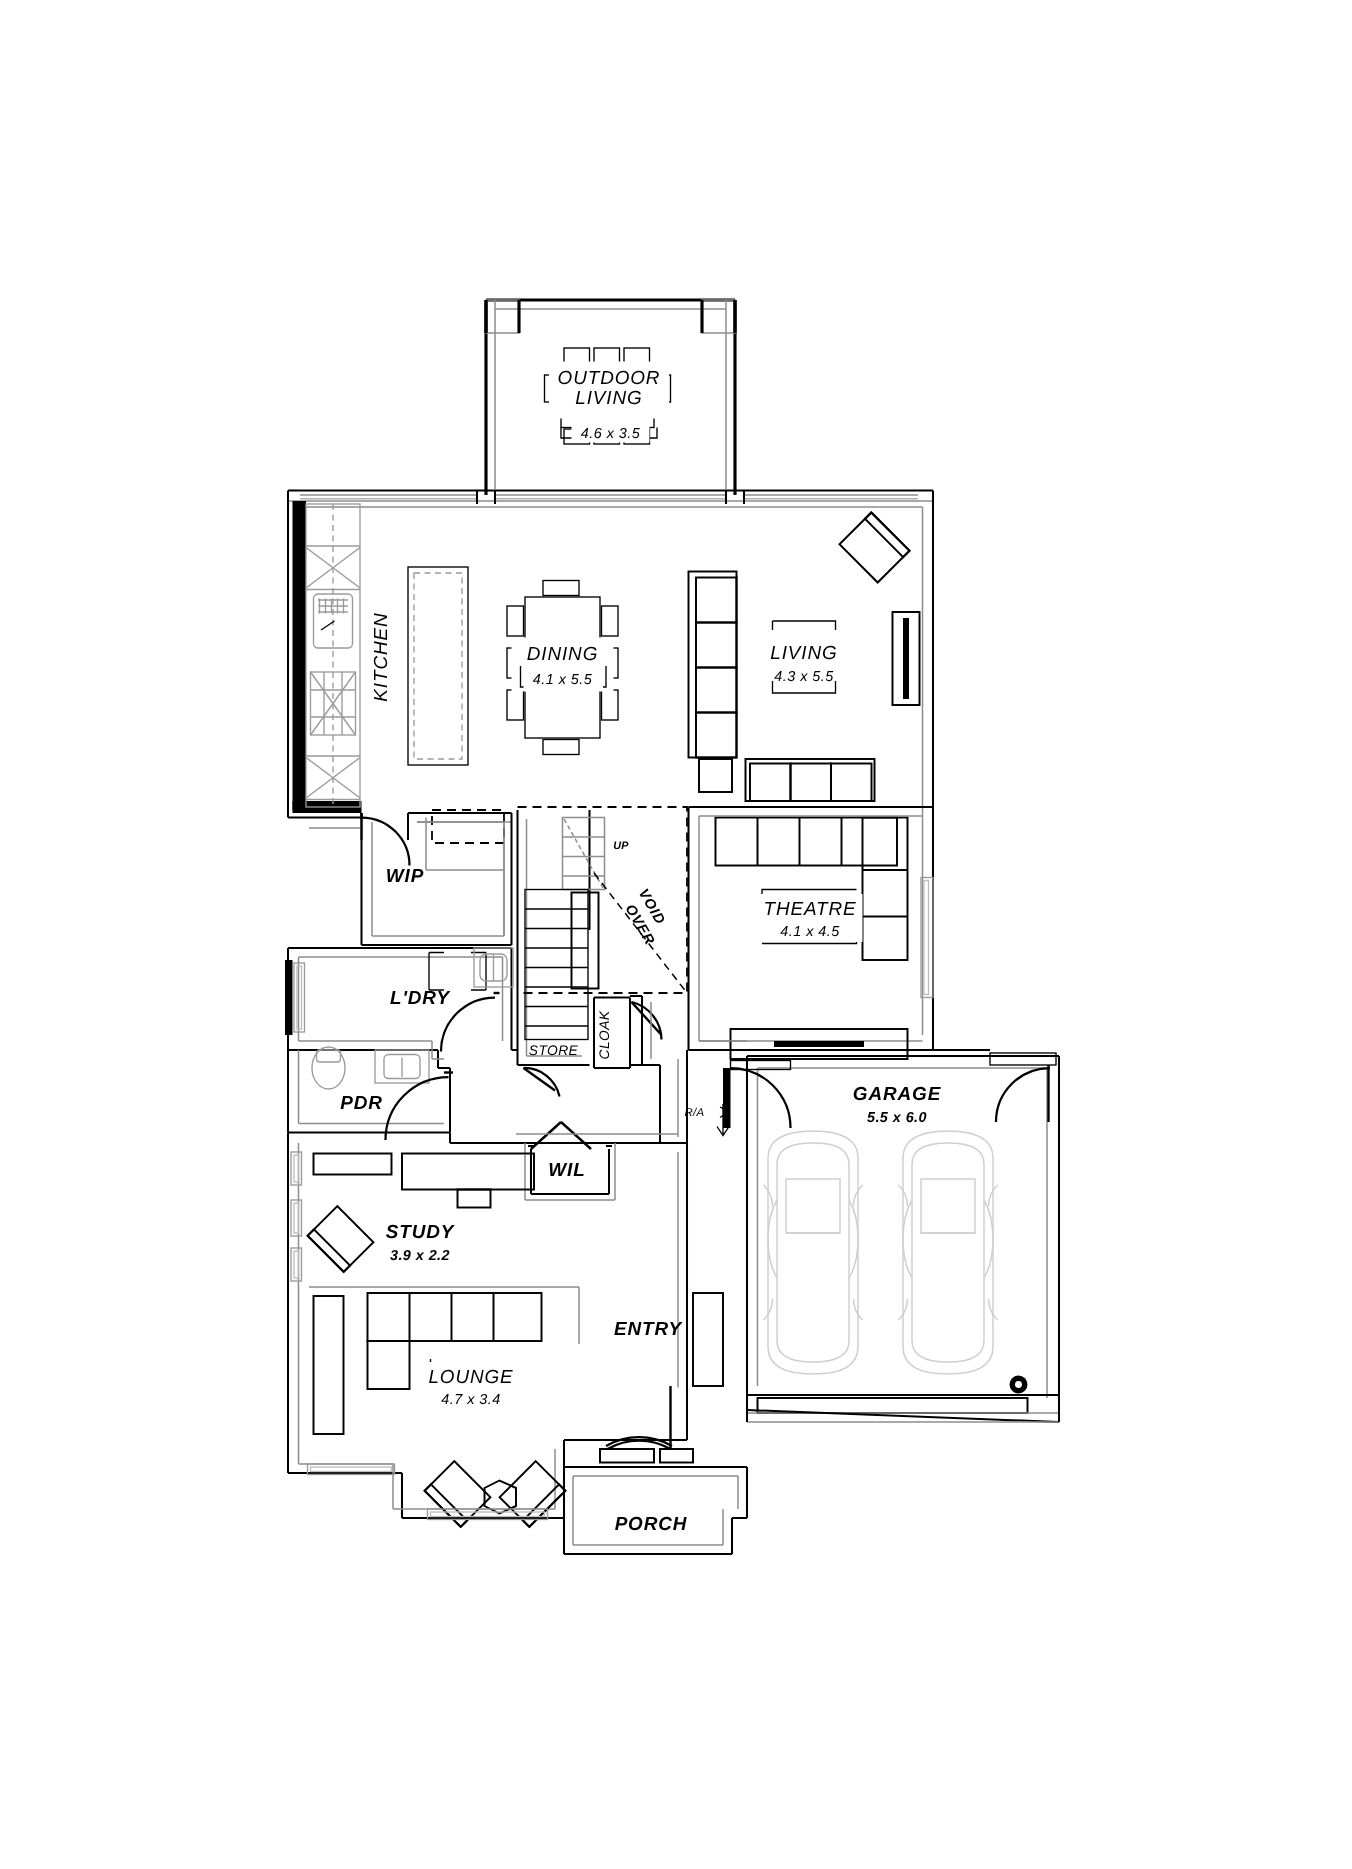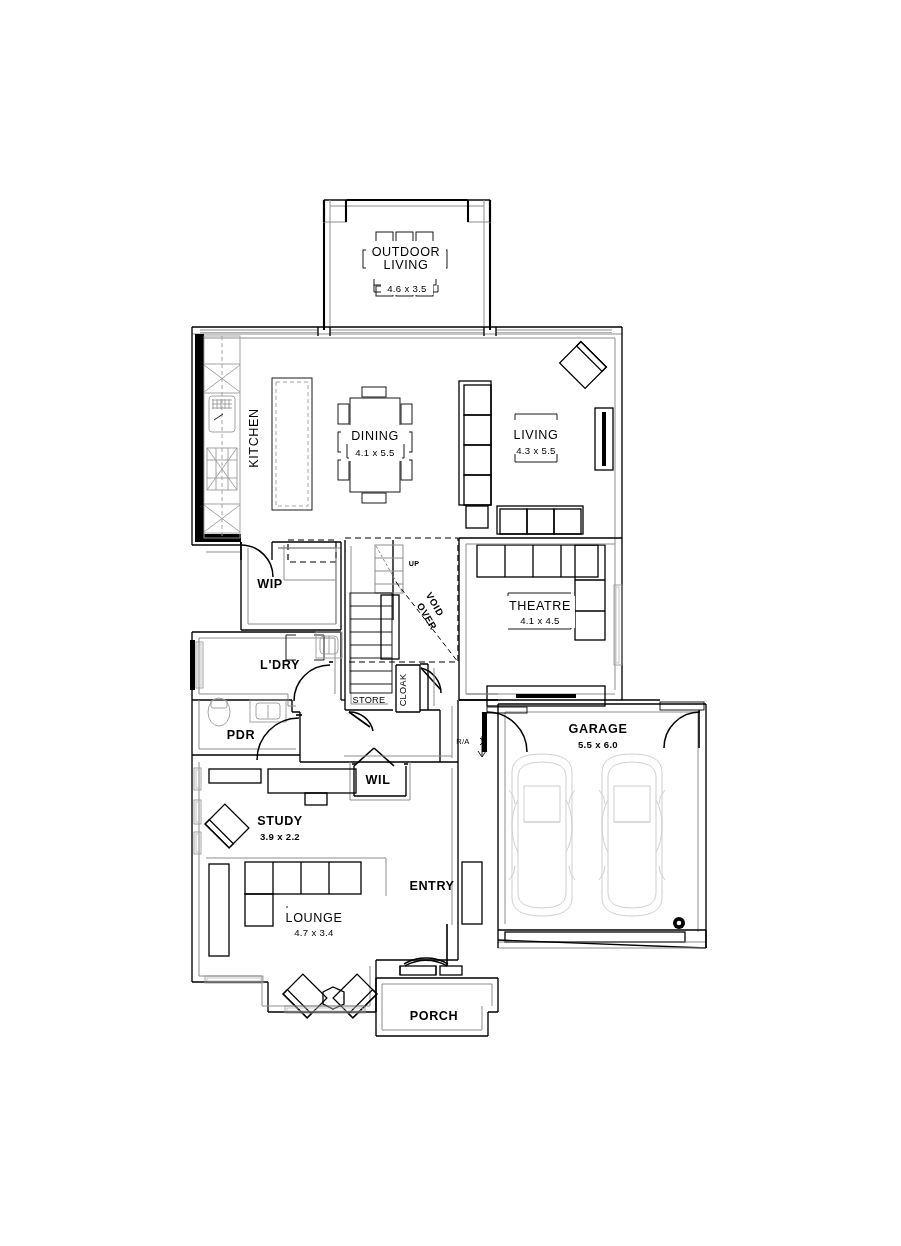--- a/index.html
+++ b/index.html
@@ -3,21 +3,21 @@
 <meta charset="utf-8">
 <title>Ground Floor Plan</title>
 <style>
   html,body{margin:0;padding:0;background:#ffffff;}
   body{
     width:901px;height:1246px;
     font-family:"Liberation Sans", sans-serif;
     overflow:hidden;
     position:relative;
   }
-  #plan-root{position:absolute;left:0;top:0;width:713px;height:1246px;}
+  #plan-root{position:absolute;left:0;top:0;width:713px;height:1246px;font-style:italic;}
   svg#floorplan{display:block;width:901px;height:1246px;}
 
   
   .wall-heavy{fill:none;stroke:#000000;stroke-width:2.1;}
   .wall-med{fill:none;stroke:#000000;stroke-width:1.35;}
   .wall-light{fill:none;stroke:#8d8d8d;stroke-width:1;}
   .wall-light2{fill:none;stroke:#b0b0b0;stroke-width:1;}
   .furn{fill:none;stroke:#000000;stroke-width:1.3;}
   .furn-thin{fill:none;stroke:#000000;stroke-width:0.9;}
   .fix{fill:none;stroke:#9a9a9a;stroke-width:0.9;}

